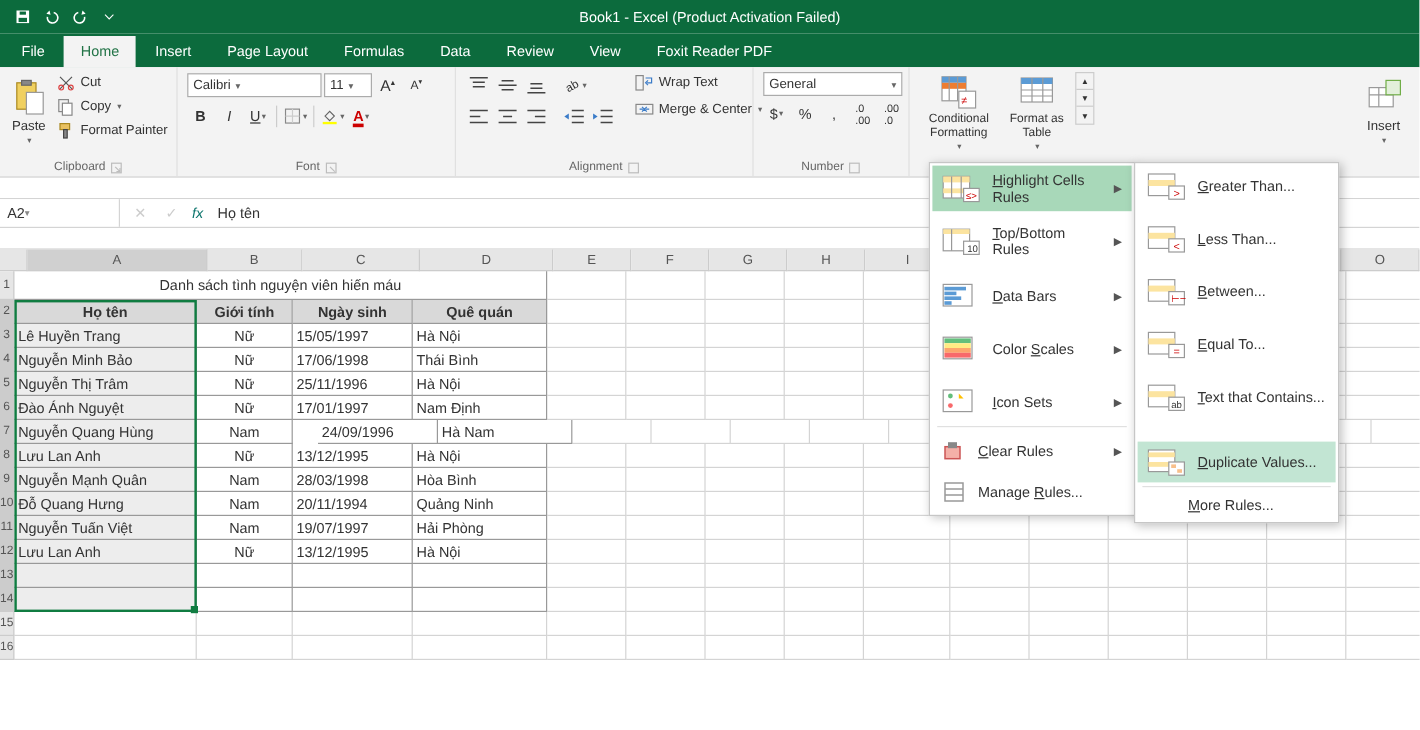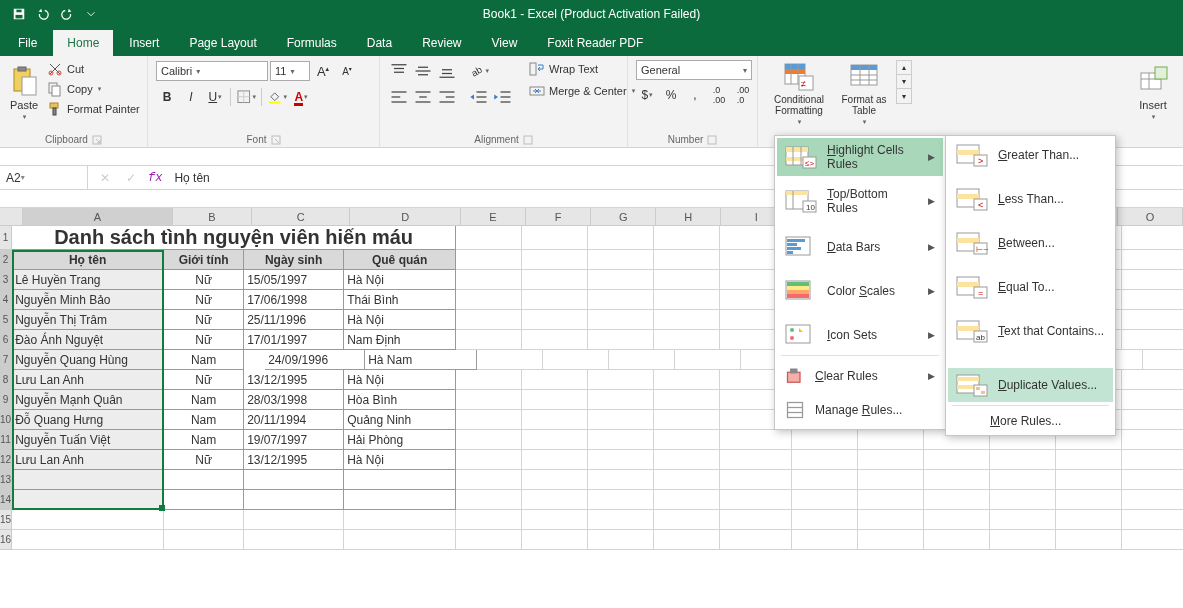--- a/index.html
+++ b/index.html
@@ -40,46 +40,46 @@
 .style-cell{width:86px;height:22px;border:1px solid #ccc;font-size:11px;display:flex;align-items:center;padding:0 6px;cursor:pointer;}
 .style-normal{background:#fff;}
 .style-bad{background:#ffc7ce;color:#9c0006;}
 .style-good{background:#c6efce;color:#006100;}
 .style-neutral{background:#ffeb9c;color:#9c5700;}
 .gallery-side{display:flex;flex-direction:column;border:1px solid #ccc;}
 .gal-btn{width:14px;height:14px;font-size:8px;display:flex;align-items:center;justify-content:center;border-bottom:1px solid #ccc;cursor:pointer;}
 
 
 .formula-bar { height: 24px; border-bottom: 1px solid #d4d4d4; display: flex; align-items: center; background:#fff; }
-.name-box { width: 88px; border-right: 1px solid #d4d4d4; height: 100%; display:flex;align-items:center;padding:0 6px;font-size:12px;justify-content:flex-start; }
+.name-box { width: 100px; border-right: 1px solid #d4d4d4; height: 100%; display:flex;align-items:center;padding:0 6px;font-size:12px;justify-content:flex-start; }
 .name-box .arrow{font-size:8px;color:#888;}
 .fx-area { display:flex; align-items:center; gap:8px; padding-left:8px; flex:1; }
 .fx-btn{width:18px;text-align:center;color:#888;cursor:pointer;}
-.fx-label{font-style:italic;color:#a21caf;font-size:12px;font-family:Liberation Mono, monospace;}
+.fx-label{font-style:italic;color:#0f766e;font-size:12px;}
 .formula-input{flex:1;font-size:12px;padding:0 4px;}
 
 
 .hspacer{height:18px;border-bottom:1px solid #d4d4d4;}
 
 
 .grid-wrap{display:flex;position:relative;}
 .col-headers{display:flex;margin-left:23px;}
 .ch{background:#e6e6e6;border-right:1px solid #ccc;border-bottom:1px solid #ccc;height:18px;font-size:11px;color:#555;display:flex;align-items:center;justify-content:center;}
 .ch.sel{background:#d0d0d0;}
 .corner{width:23px;height:18px;background:#e6e6e6;border-right:1px solid #ccc;border-bottom:1px solid #ccc;position:absolute;left:0;top:0;}
 .row-headers{width:23px;}
 .rh{background:#e6e6e6;border-right:1px solid #ccc;border-bottom:1px solid #ccc;height:20px;font-size:10px;color:#555;display:flex;align-items:center;justify-content:center;}
 .rh.sel{background:#ccc;}
 .cells{flex:1;position:relative;}
 .cell-row{display:flex;height:20px;}
 .cell{border-right:1px solid #d4d4d4;border-bottom:1px solid #d4d4d4;font-size:12px;padding:1px 3px;overflow:hidden;white-space:nowrap;display:flex;align-items:center;}
 .cell.hthick{border-right:1px solid #999;border-bottom:1px solid #999;}
 .cell.center{justify-content:center;}
 .cell.bold{font-weight:bold;}
-.cell.merged-title{justify-content:center;font-weight:bold;font-size:20px;}
+.cell.merged-title{justify-content:center;font-weight:normal;font-size:12px;}
 .cell.headerrow{background:#d9d9d9;border-right:1px solid #999;border-bottom:1px solid #999;}
 
 
 .cA{width:152px;} .cB{width:80px;} .cC{width:100px;} .cD{width:112px;}
 .cE,.cF,.cG,.cH,.cJ,.cK,.cL,.cM,.cN,.cO{width:66px;}
 .cI{width:72px;}
 
 
 .sel-col{background:#ededed;}
 .sel-box{position:absolute;left:0;top:20px;width:152px;height:260px;border:2px solid #107c41;pointer-events:none;}

